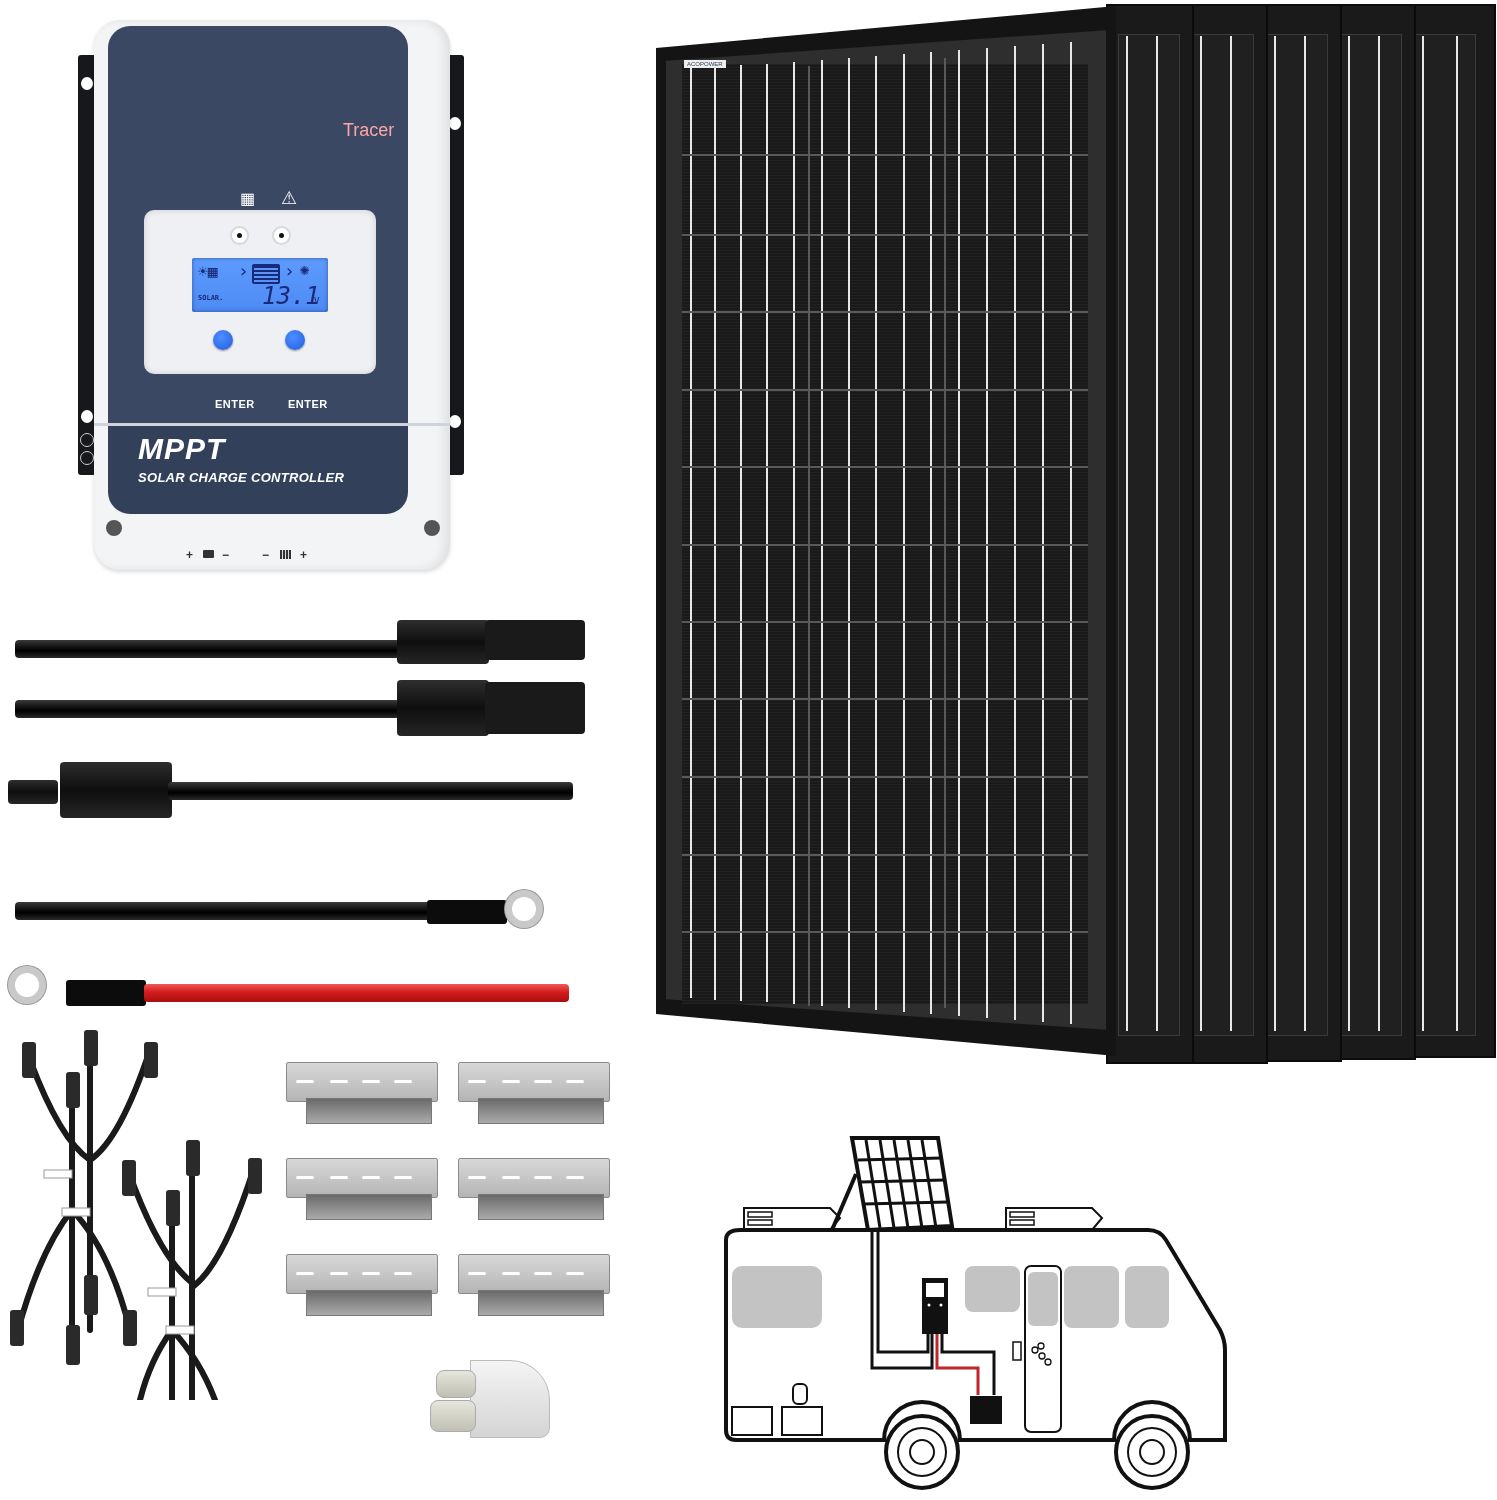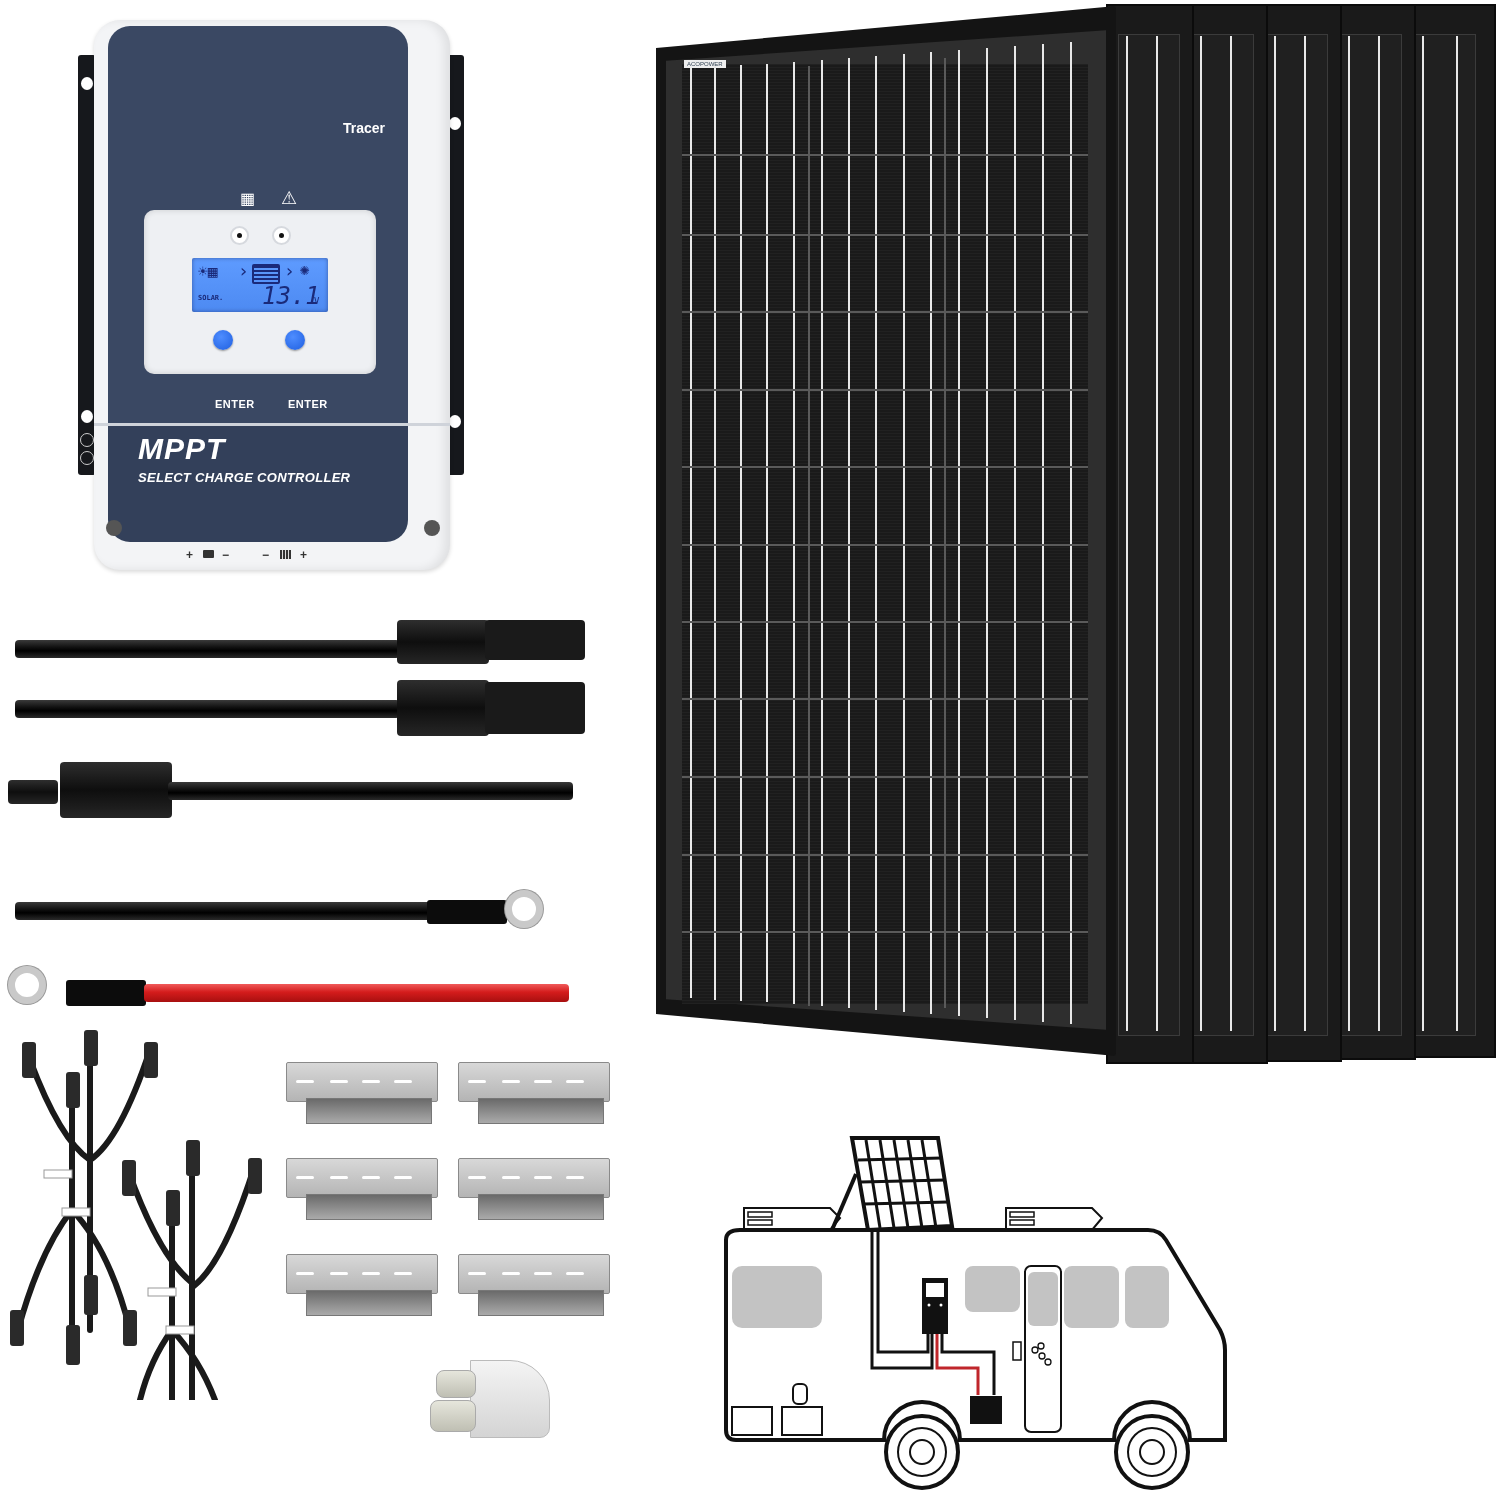--- a/index.html
+++ b/index.html
@@ -6,21 +6,21 @@
   body { width: 1497px; height: 1500px; position: relative; overflow: hidden; font-family: "Liberation Sans", sans-serif; }
   .abs { position: absolute; }
 
   
   .ctrl-bracket { background: #16181c; border-radius: 3px; }
   .ctrl-hole { background: #fff; border-radius: 50%; }
   .ctrl-shell { background: #f3f4f6; border-radius: 26px; box-shadow: inset -6px 0 10px rgba(0,0,0,0.08), 0 2px 4px rgba(0,0,0,0.15); }
   .ctrl-face { background: #3a4863; border-radius: 22px; }
   .ctrl-face-low { background: #33405a; border-radius: 0 0 22px 22px; }
   .ctrl-seam { background: #cfd3da; height: 3px; }
-  .ctrl-brand { color: #ffffff; font-weight: bold; font-size: 14px; }
+  .ctrl-brand { color: #fca5a5; font-weight: normal; font-size: 18px; }
   .ctrl-panelbox { background: #eef0f3; border-radius: 10px; box-shadow: inset 0 0 6px rgba(0,0,0,0.15); }
   .ctrl-lcd { background: linear-gradient(180deg,#5e9bff,#4d8af2); border-radius: 2px; box-shadow: inset 0 0 4px rgba(0,0,40,0.4); }
   .ctrl-led { background: #fff; border: 2px solid #d6d9de; border-radius: 50%; }
   .ctrl-led::after { content: ""; position: absolute; left: 5px; top: 5px; width: 5px; height: 5px; border-radius: 50%; background: #111; }
   .ctrl-btn { background: radial-gradient(circle at 40% 35%, #4e8dff, #1f5fe0); border-radius: 50%; box-shadow: 0 1px 2px rgba(0,0,0,0.4); }
   .ctrl-label { color: #fff; font-weight: bold; font-size: 11px; letter-spacing: 0.5px; }
   .mppt { color: #fff; font-weight: bold; font-style: italic; font-size: 30px; letter-spacing: 1px; }
   .mppt-sub { color: #fff; font-weight: bold; font-style: italic; font-size: 13px; letter-spacing: 0.3px; }
   .lcd-text { color: #1a2a7a; font-family: "DejaVu Sans Mono", monospace; }
   .term { color: #333; font-size: 12px; font-weight: bold; }
@@ -93,23 +93,23 @@
         </div>
 
         <div class="abs ctrl-btn" style="left:69px; top:120px; width:20px; height:20px;"></div>
         <div class="abs ctrl-btn" style="left:141px; top:120px; width:20px; height:20px;"></div>
       </div>
       <div class="abs ctrl-label" style="left:107px; top:372px;">ENTER</div>
       <div class="abs ctrl-label" style="left:180px; top:372px;">ENTER</div>
     </div>
     <div class="abs ctrl-seam" style="left:0; top:403px; width:356px;"></div>
 
-    <div class="abs ctrl-face-low" style="left:14px; top:406px; width:300px; height:116px;">
+    <div class="abs ctrl-face-low" style="left:14px; top:406px; width:300px; height:88px;">
       <div class="abs mppt" style="left:30px; top:6px;">MPPT</div>
-      <div class="abs mppt-sub" style="left:30px; top:44px;">SELECT CHARGE CONTROLLER</div>
+      <div class="abs mppt-sub" style="left:30px; top:44px;">SOLAR CHARGE CONTROLLER</div>
     </div>
     <div class="abs" style="left:12px; top:500px; width:16px; height:16px; border-radius:50%; background:#555;"></div>
     <div class="abs" style="left:330px; top:500px; width:16px; height:16px; border-radius:50%; background:#555;"></div>
 
     <div class="abs term" style="left:92px; top:528px;">+</div>
     <div class="abs" style="left:109px; top:530px; width:11px; height:8px; background:#333; border-radius:1px;"></div>
     <div class="abs term" style="left:128px; top:528px;">−</div>
     <div class="abs term" style="left:168px; top:528px;">−</div>
     <div class="abs" style="left:186px; top:530px; width:11px; height:9px; background:repeating-linear-gradient(90deg,#333 0 2px,#ddd 2px 3px);"></div>
     <div class="abs term" style="left:206px; top:528px;">+</div>

